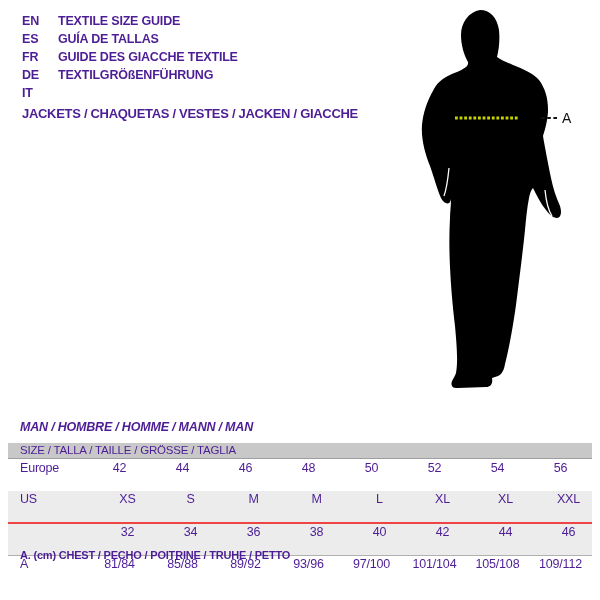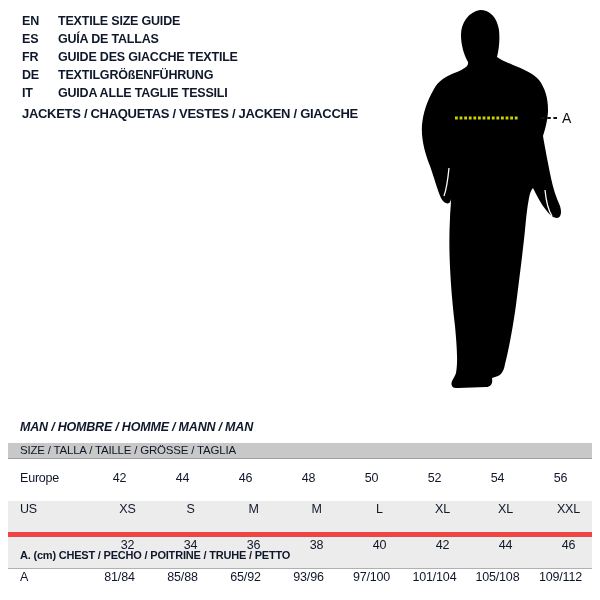--- a/index.html
+++ b/index.html
@@ -2,21 +2,21 @@
 <html><head>
 <meta charset="utf-8">
 <style>
   html, body { margin: 0; padding: 0; background: #ffffff; }
   .canvas {
     position: relative;
     width: 600px;
     height: 600px;
     background: #ffffff;
     font-family: "Liberation Sans", sans-serif;
-    color: #0f172a;
+    color: #4c1d95;
     overflow: hidden;
   }
 
   
   .lang-block {
     position: absolute;
     top: 12px;
     left: 22px;
   }
   .lang-row {
@@ -72,31 +72,31 @@
     left: 8px;
     right: 8px;
   }
   .size-header {
     height: 15px;
     line-height: 15px;
     font-size: 11.5px;
     letter-spacing: -0.2px;
     padding-left: 12px;
     border-bottom: 1px solid #9e9e9e;
-    margin-bottom: 11px;
+    margin-bottom: 1px;
   }
   .t-row {
     display: flex;
     height: 31px;
     line-height: 17px;
     font-size: 12.5px;
     letter-spacing: -0.2px;
   }
   .t-row.shaded { background: #ececec; gap: 16px; }
-  .t-row.shaded + .t-row.shaded { border-top: 5px solid #ef4444; }
+  .t-row.shaded + .t-row.shaded { border-top: 2px solid #ef4444; }
   .t-row.last { border-top: 1px solid #b0b0b0; }
   .t-label {
     width: 80px;
     padding-left: 12px;
     box-sizing: border-box;
     text-align: left;
   }
   .t-cell {
     flex: 1;
     text-align: center;
@@ -131,21 +131,20 @@
     <div class="lang-row">
       <span class="lang-code">FR</span>
       <span class="lang-name">GUIDE DES GIACCHE TEXTILE</span>
     </div>
     <div class="lang-row">
       <span class="lang-code">DE</span>
       <span class="lang-name">TEXTILGRÖßENFÜHRUNG</span>
     </div>
     <div class="lang-row">
       <span class="lang-code">IT</span>
-      <span class="lang-name">GUIDA ALLE TAGLIE TESSILI</span>
     </div>
   </div>
 
   <div class="product-block">
     <div class="product-line">JACKETS / CHAQUETAS / VESTES / JACKEN / GIACCHE</div>
   </div>
 
   <svg class="figure-svg" viewBox="0 0 195 400">
     <path d="M75,10
          C64,12 56,22 56,35
@@ -225,21 +224,21 @@
       <span class="t-cell">40</span>
       <span class="t-cell">42</span>
       <span class="t-cell">44</span>
       <span class="t-cell">46</span>
     </div>
 
     <div class="t-row last">
       <span class="t-label">A</span>
       <span class="t-cell">81/84</span>
       <span class="t-cell">85/88</span>
-      <span class="t-cell">65/92</span>
+      <span class="t-cell">89/92</span>
       <span class="t-cell">93/96</span>
       <span class="t-cell">97/100</span>
       <span class="t-cell">101/104</span>
       <span class="t-cell">105/108</span>
       <span class="t-cell">109/112</span>
     </div>
   </div>
 
   <div class="footnote">A. (cm) CHEST / PECHO / POITRINE / TRUHE / PETTO</div>
 

